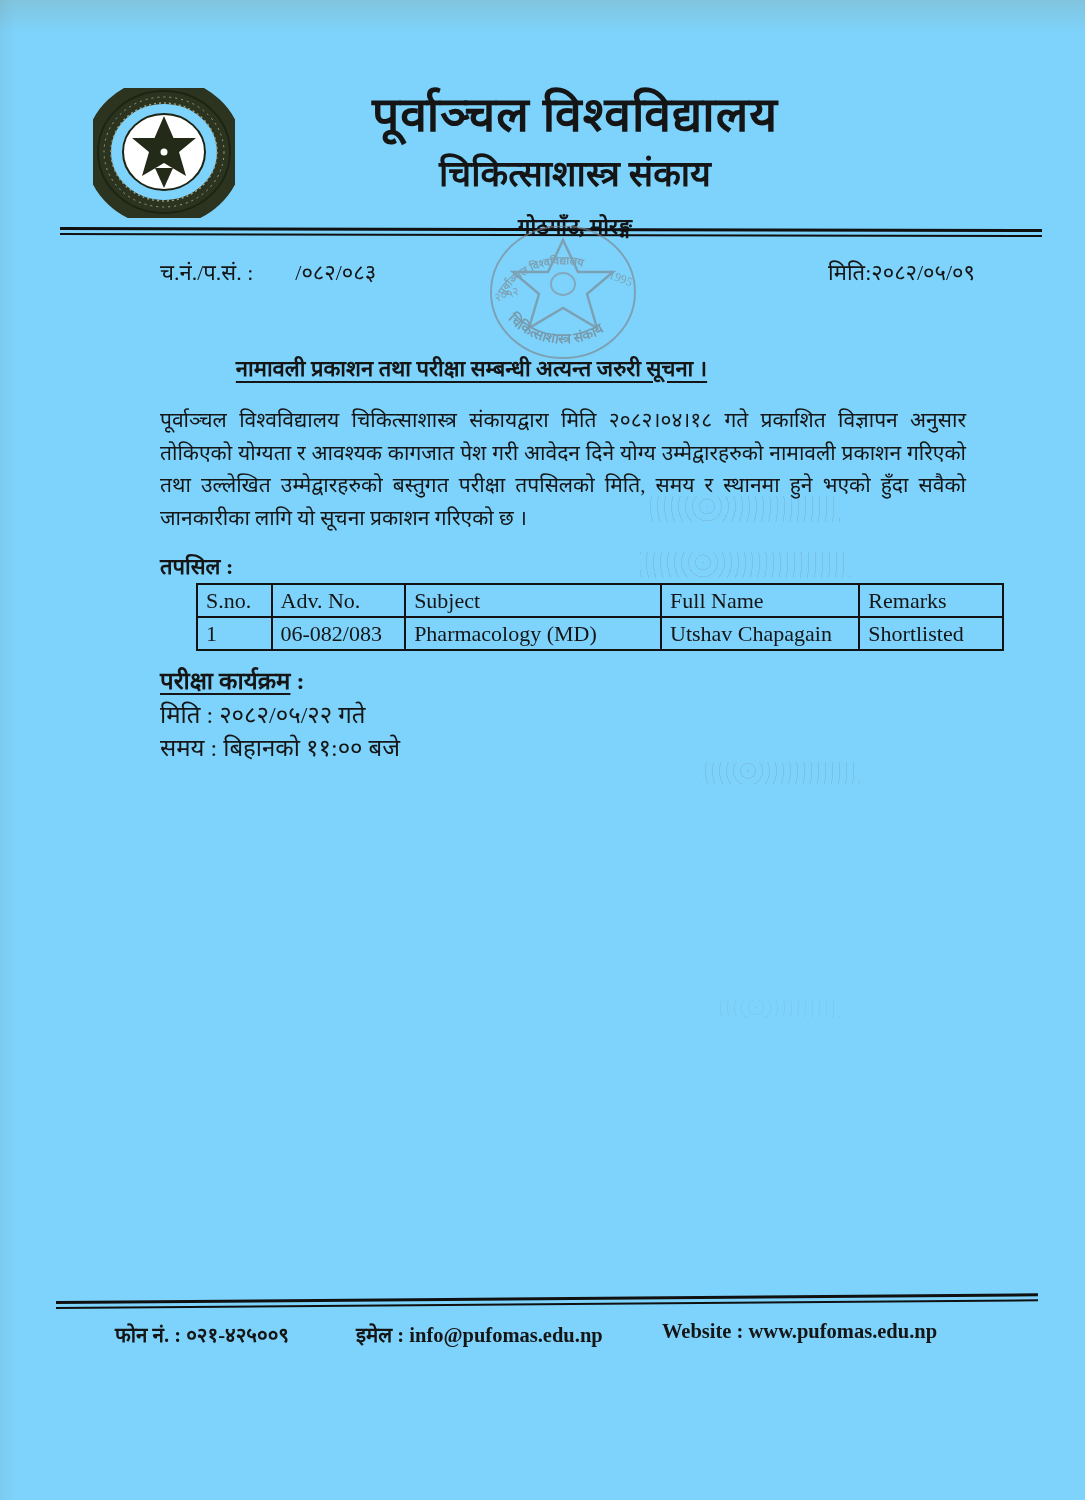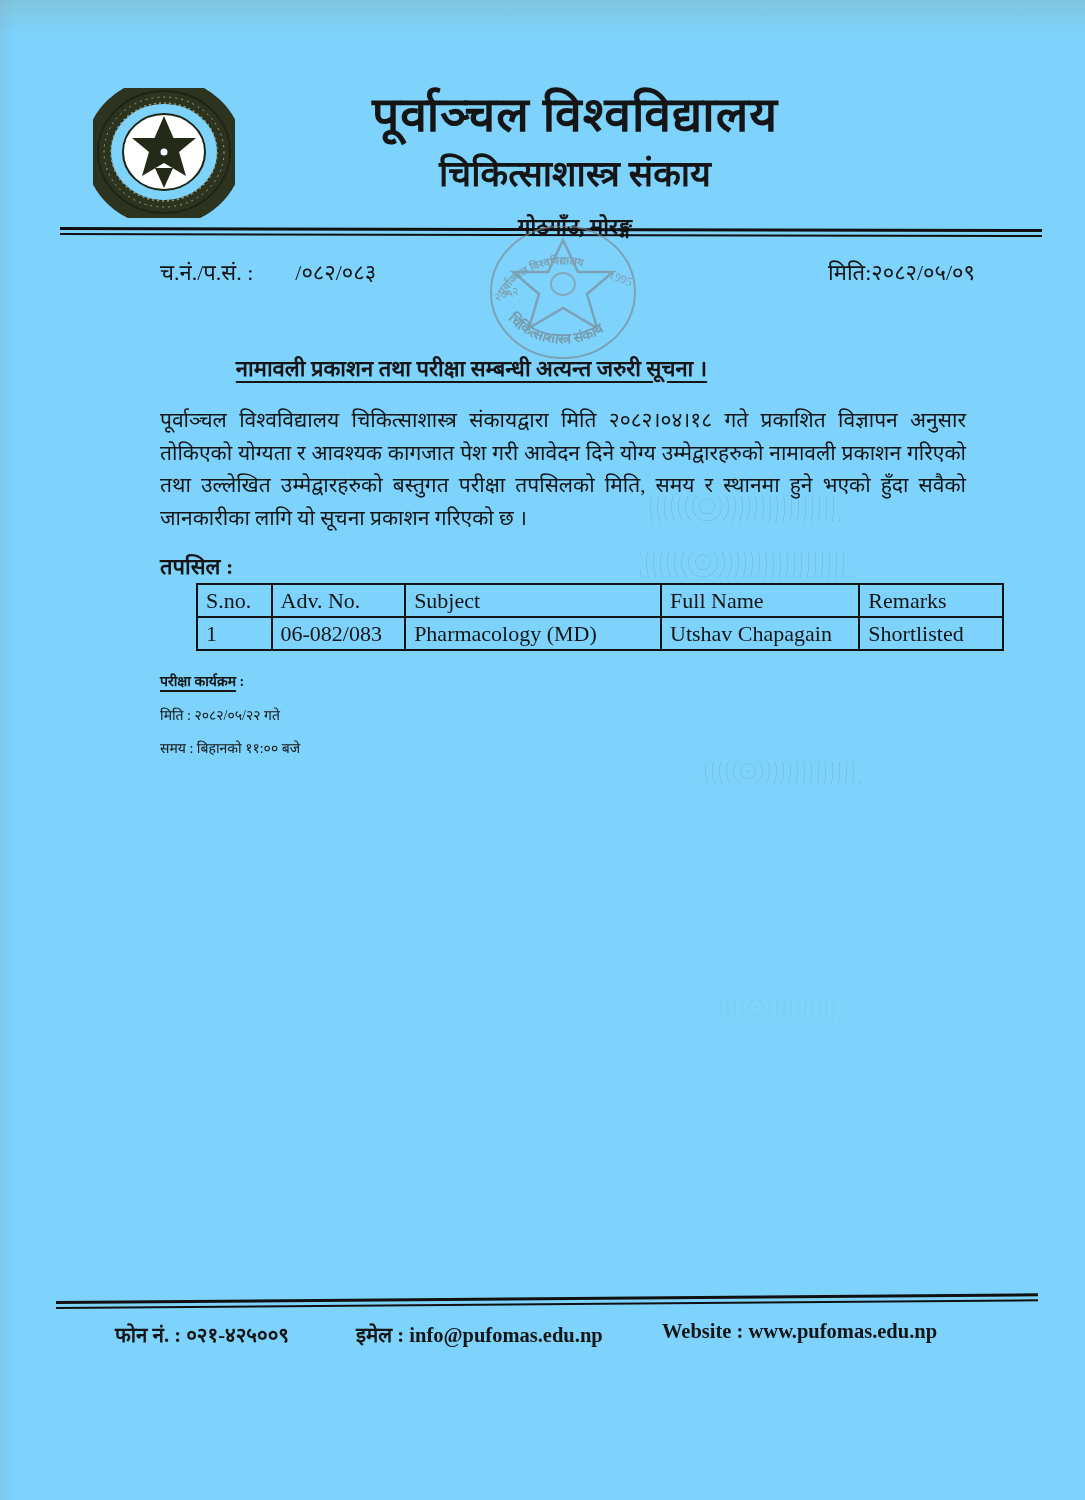--- a/index.html
+++ b/index.html
@@ -45,21 +45,21 @@
   .body-para{position:absolute;left:160px;top:404px;width:806px;
     font-size:21px;line-height:32.5px;text-align:justify;font-weight:500;}
   
   .tapasil{position:absolute;left:160px;top:550px;font-size:22px;font-weight:600;}
   table.main{position:absolute;left:160px;top:583px;width:808px;border-collapse:collapse;
     font-size:22px;margin-left:36px;}
   table.main th,table.main td{border:2.5px solid #121212;padding:1px 8px;text-align:left;
     font-weight:400;height:29px;white-space:nowrap;}
   .col-sno{width:60px;}.col-adv{width:120px;}.col-sub{width:255px;}.col-name{width:186px;}.col-rem{width:135px;}
   
-  .schedule{position:absolute;left:160px;top:665px;font-size:14px;line-height:33.5px;}
+  .schedule{position:absolute;left:160px;top:665px;font-size:24px;line-height:33.5px;}
   .sched-title{font-weight:700;}
   .sched-title span.u{text-decoration:underline;text-underline-offset:4px;text-decoration-thickness:2px;}
   
   .footer{position:absolute;left:0;top:1320px;width:1085px;font-size:20.5px;font-weight:700;}
   .footer .phone{position:absolute;left:115px;}
   .footer .email{position:absolute;left:356px;}
   .footer .web{position:absolute;left:662px;}
 </style>
 </head>
 <body>

